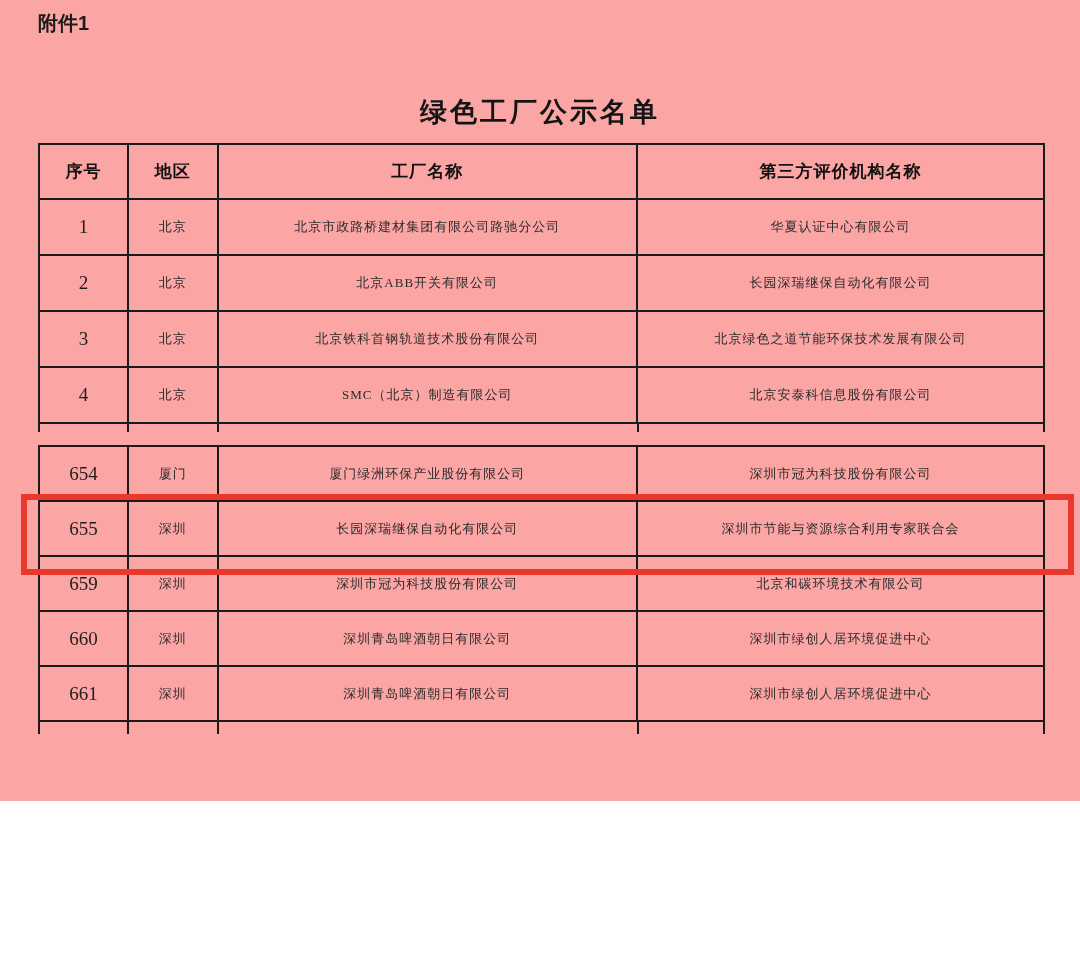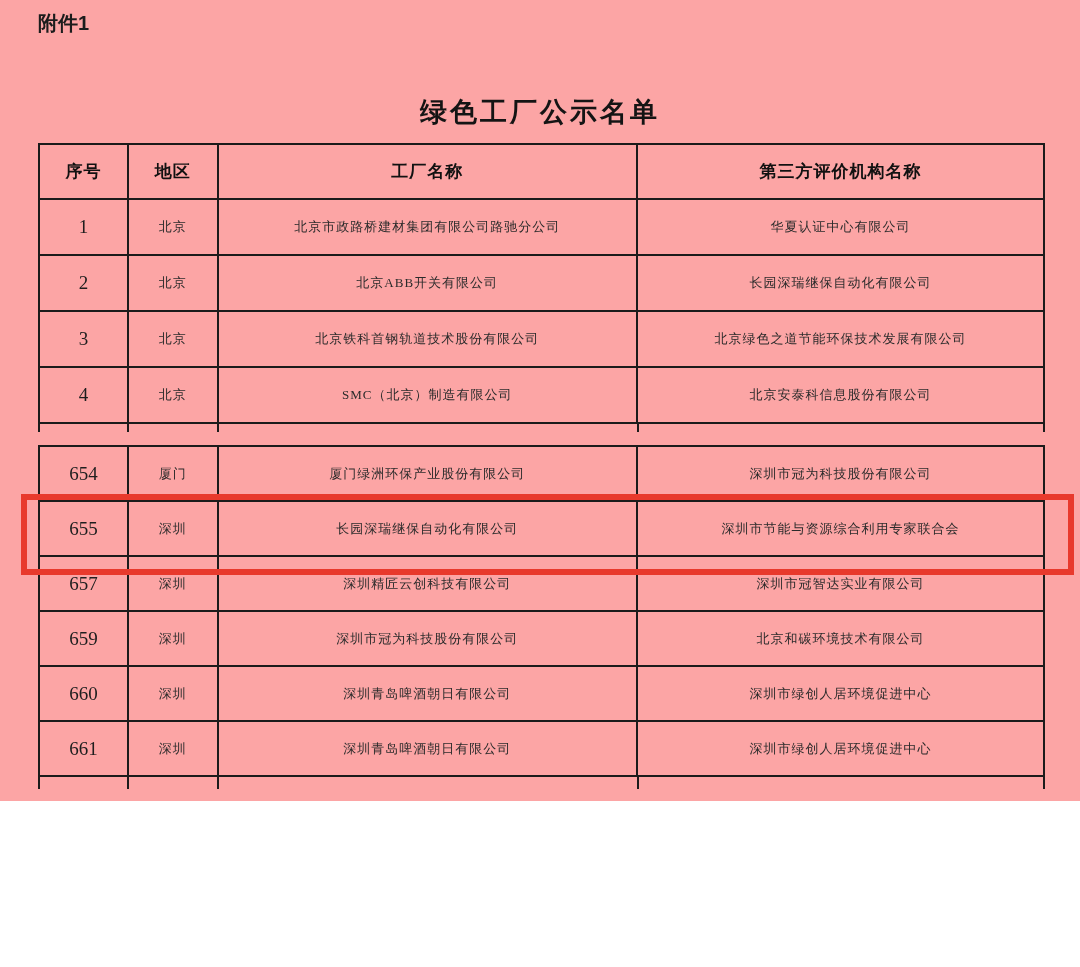--- a/index.html
+++ b/index.html
@@ -189,26 +189,20 @@
       <td class="cell-factory">厦门绿洲环保产业股份有限公司</td>
       <td class="cell-agency">深圳市冠为科技股份有限公司</td>
     </tr>
           <tr class="highlighted">
       <td class="cell-seq">655</td>
       <td class="cell-region">深圳</td>
       <td class="cell-factory">长园深瑞继保自动化有限公司</td>
       <td class="cell-agency">深圳市节能与资源综合利用专家联合会</td>
     </tr>
           <tr>
-      <td class="cell-seq">657</td>
-      <td class="cell-region">深圳</td>
-      <td class="cell-factory">深圳精匠云创科技有限公司</td>
-      <td class="cell-agency">深圳市冠智达实业有限公司</td>
-    </tr>
-          <tr>
       <td class="cell-seq">659</td>
       <td class="cell-region">深圳</td>
       <td class="cell-factory">深圳市冠为科技股份有限公司</td>
       <td class="cell-agency">北京和碳环境技术有限公司</td>
     </tr>
           <tr>
       <td class="cell-seq">660</td>
       <td class="cell-region">深圳</td>
       <td class="cell-factory">深圳青岛啤酒朝日有限公司</td>
       <td class="cell-agency">深圳市绿创人居环境促进中心</td>

